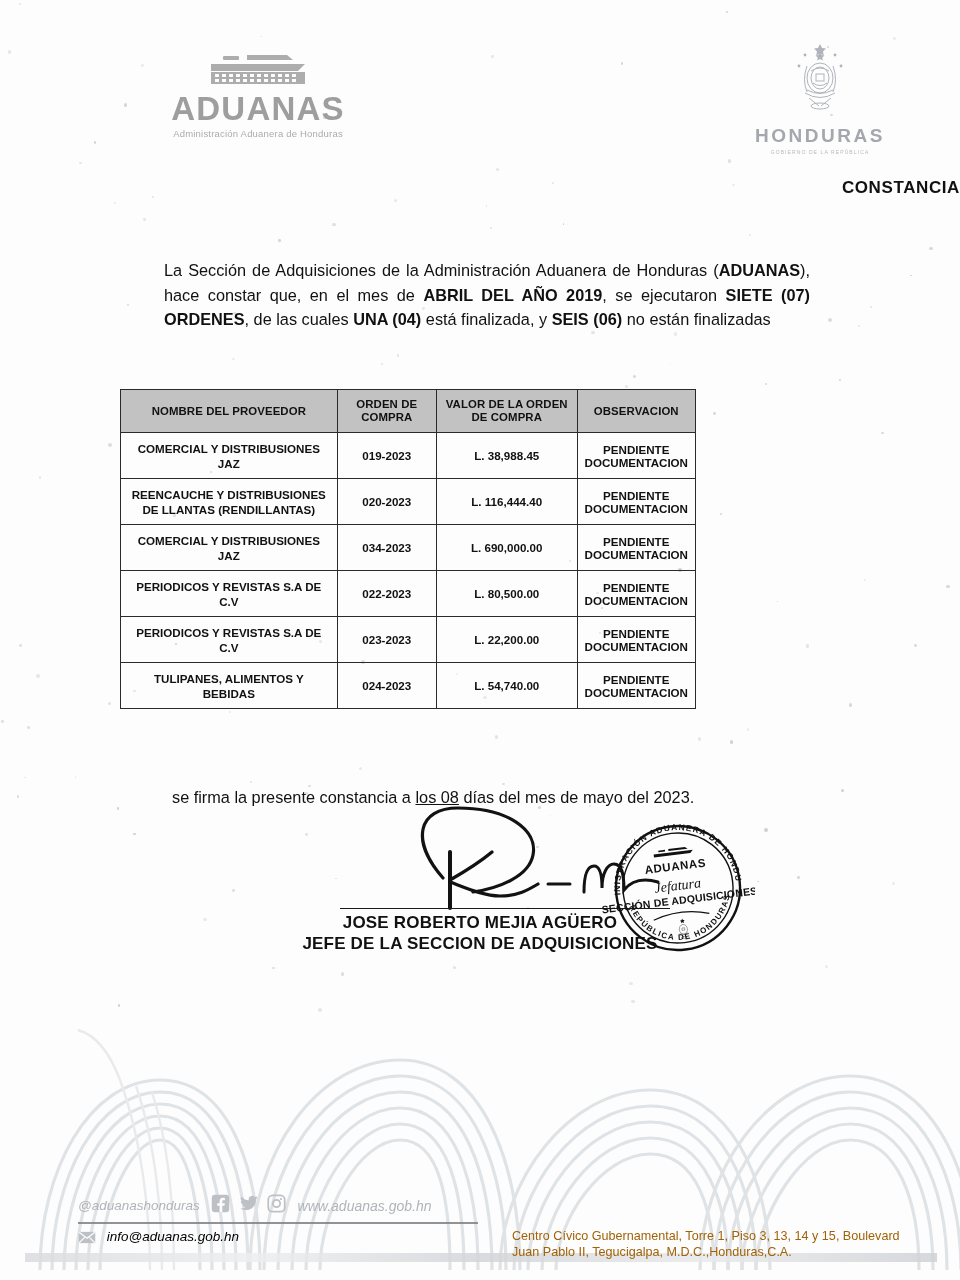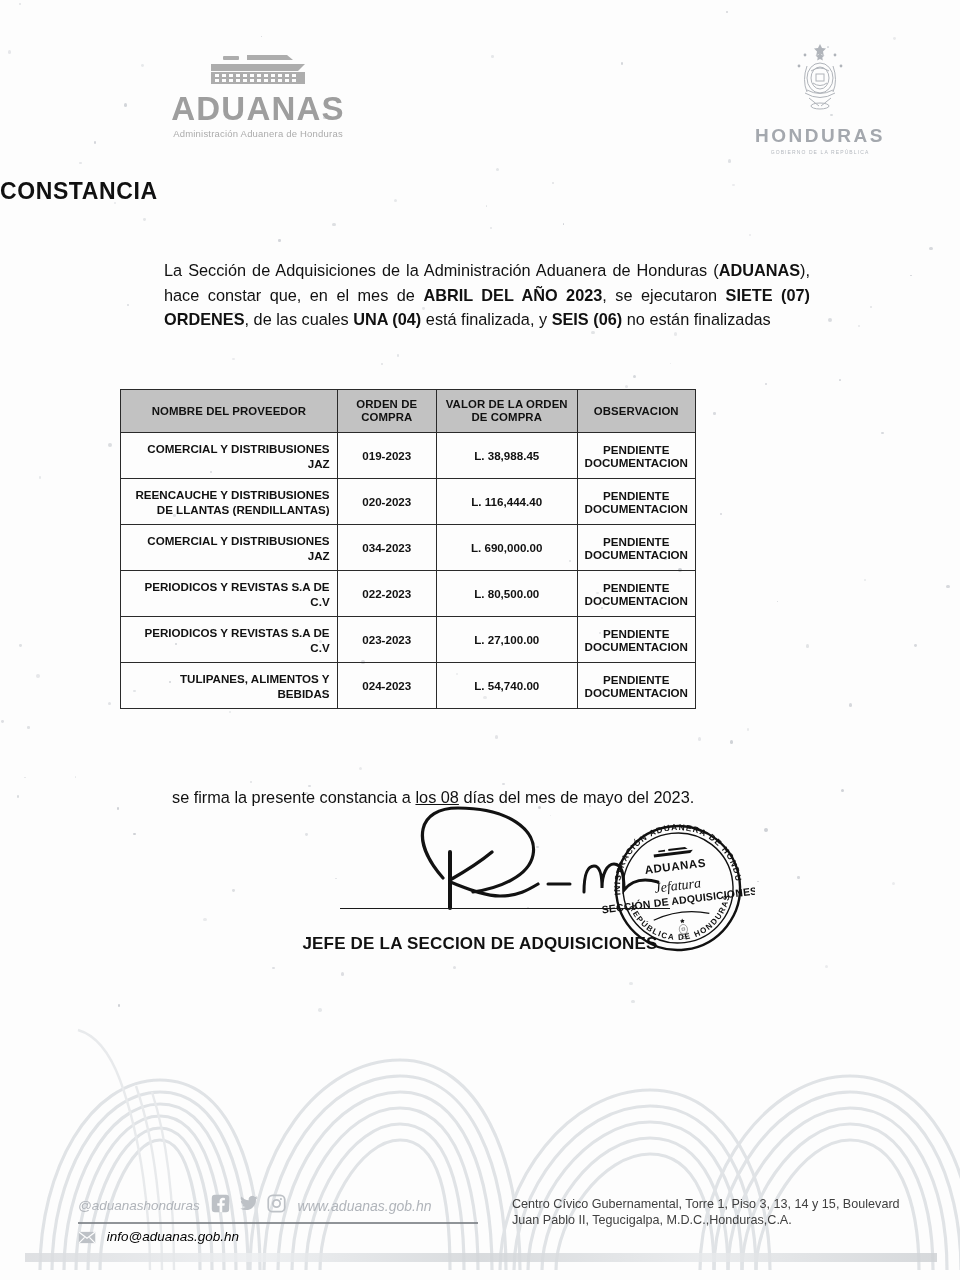--- a/index.html
+++ b/index.html
@@ -49,22 +49,22 @@
     font-size: 19px; font-weight: 600; letter-spacing: 2.5px;
     color: #a4a8ae; margin-top: 2px;
   }
   .honduras-sub {
     font-size: 5px; color: #b5b9bf; letter-spacing: 1.1px; margin-top: 2px;
   }
 
   
   .doc-title {
     position: absolute; left: 0; top: 178px; width: 960px;
-    text-align: left;
-    font-size: 23px; font-weight: bold; letter-spacing: .6px;
+    text-align: right;
+    font-size: 17px; font-weight: bold; letter-spacing: .6px;
   }
 
   
   .body-para {
     position: absolute; left: 164px; top: 258px; width: 646px;
     font-size: 16.3px; line-height: 24.5px;
     text-align: justify;
   }
   .body-para b { font-weight: bold; }
 
@@ -86,21 +86,21 @@
     font-weight: bold;
   }
   table.oc thead th {
     background: #c2c2c2;
     text-align: center;
     font-size: 11.4px;
     line-height: 13px;
     height: 43px;
     letter-spacing: .1px;
   }
-  table.oc td.prov { text-align: right; width: 228px; line-height: 15px; height: 46px; }
+  table.oc td.prov { text-align: center; width: 228px; line-height: 15px; height: 46px; }
   table.oc td.oc-num { text-align: center; width: 103px; }
   table.oc td.val { text-align: center; width: 148px; }
   table.oc td.obs { text-align: center; }
 
   
   .closing {
     position: absolute; left: 172px; top: 761px; width: 660px;
     font-size: 16.3px; line-height: 24px;
   }
   .closing u { text-decoration: underline; }
@@ -145,22 +145,22 @@
   .f-rule {
     position: absolute; left: 78px; top: 1222px;
     width: 400px; height: 2px; background: #7d8186; opacity: .85;
   }
   .f-mail {
     position: absolute; left: 78px; top: 1229px;
     font-size: 13.5px; font-style: italic; color: #000000;
   }
   .f-mail .env { display: inline-block; vertical-align: middle; margin-right: 7px; }
   .f-address {
-    position: absolute; left: 512px; top: 1196px; width: 420px;
-    font-size: 12.6px; line-height: 16px; color: #404040;
+    position: absolute; left: 512px; top: 1228px; width: 420px;
+    font-size: 12.6px; line-height: 16px; color: #a16207;
     font-weight: 500;
   }
 </style>
 </head>
 <body>
 
 <div id="page">
 
   <div id="speckles">
       <div class="speck" style="width: 1.60864px; height: 1.60864px; left: 669.859px; top: 362.745px; opacity: 0.29;"></div>
@@ -345,21 +345,21 @@
         <path d="M32 28 q-5 14 0 26"></path>
         <path d="M58 28 q5 14 0 26"></path>
       </g>
     </svg>
     <div class="honduras-word">HONDURAS</div>
     <div class="honduras-sub">GOBIERNO DE LA REPÚBLICA</div>
   </div>
 
   <div class="doc-title">CONSTANCIA</div>
 
-  <div class="body-para"><span>La Sección de Adquisiciones de la Administración Aduanera de Honduras (</span><b>ADUANAS</b><span>), hace constar que, en el mes de </span><b>ABRIL DEL AÑO 2023</b><span>, se ejecutaron </span><b>SIETE (07) ORDENES</b><span>, de las cuales </span><b>UNA (04)</b><span> está finalizada, y </span><b>SEIS (06)</b><span> no están finalizadas</span></div>
+  <div class="body-para"><span>La Sección de Adquisiciones de la Administración Aduanera de Honduras (</span><b>ADUANAS</b><span>), hace constar que, en el mes de </span><b>ABRIL DEL AÑO 2019</b><span>, se ejecutaron </span><b>SIETE (07) ORDENES</b><span>, de las cuales </span><b>UNA (04)</b><span> está finalizada, y </span><b>SEIS (06)</b><span> no están finalizadas</span></div>
 
 
   <table class="oc">
     <thead>
       <tr>
         <th>NOMBRE DEL PROVEEDOR</th>
         <th>ORDEN DE COMPRA</th>
         <th>VALOR DE LA ORDEN DE COMPRA</th>
         <th>OBSERVACION</th>
       </tr>
@@ -385,21 +385,21 @@
         </tr>
         <tr>
           <td class="prov">PERIODICOS Y REVISTAS S.A DE C.V</td>
           <td class="oc-num">022-2023</td>
           <td class="val">L. 80,500.00</td>
           <td class="obs">PENDIENTE DOCUMENTACION</td>
         </tr>
         <tr>
           <td class="prov">PERIODICOS Y REVISTAS S.A DE C.V</td>
           <td class="oc-num">023-2023</td>
-          <td class="val">L. 27,100.00</td>
+          <td class="val">L. 22,200.00</td>
           <td class="obs">PENDIENTE DOCUMENTACION</td>
         </tr>
         <tr>
           <td class="prov">TULIPANES, ALIMENTOS Y BEBIDAS</td>
           <td class="oc-num">024-2023</td>
           <td class="val">L. 54,740.00</td>
           <td class="obs">PENDIENTE DOCUMENTACION</td>
         </tr>
       </tbody>
   </table>
@@ -411,20 +411,21 @@
       <path d="M55 78 C22 40 30 8 70 8 C120 8 150 30 145 55 C141 76 112 88 85 92" stroke-width="3.2"></path>
       <path d="M62 52 L62 108" stroke-width="4"></path>
       <path d="M62 80 C76 72 92 62 104 52" stroke-width="3.4"></path>
       <path d="M62 82 C78 88 96 96 112 96 C130 96 140 90 150 84" stroke-width="3.2"></path>
       <path d="M160 84 L182 84" stroke-width="3"></path>
       <path d="M196 92 C196 74 200 66 206 66 C212 66 214 74 214 88 C214 74 219 64 226 64 C234 64 236 74 236 90 C244 80 256 78 270 82" stroke-width="3"></path>
     </g>
   </svg>
 
   <div class="sig-rule"></div>
+  <div class="sig-name">JOSE ROBERTO MEJIA AGÜERO</div>
   <div class="sig-role">JEFE DE LA SECCION DE ADQUISICIONES</div>
 
   <svg class="stamp" width="155" height="145" viewBox="0 0 155 145">
     <defs>
       <path id="arcTop" d="M 20 76 A 58 58 0 0 1 136 76"></path>
       <path id="arcBot" d="M 26 76 A 52 52 0 0 0 130 76"></path>
     </defs>
     <g transform="rotate(-7 78 76)">
       <circle cx="78" cy="76" r="62" fill="none" stroke="#111" stroke-width="2.4"></circle>
       <circle cx="78" cy="76" r="55" fill="none" stroke="#111" stroke-width="1.4"></circle>

